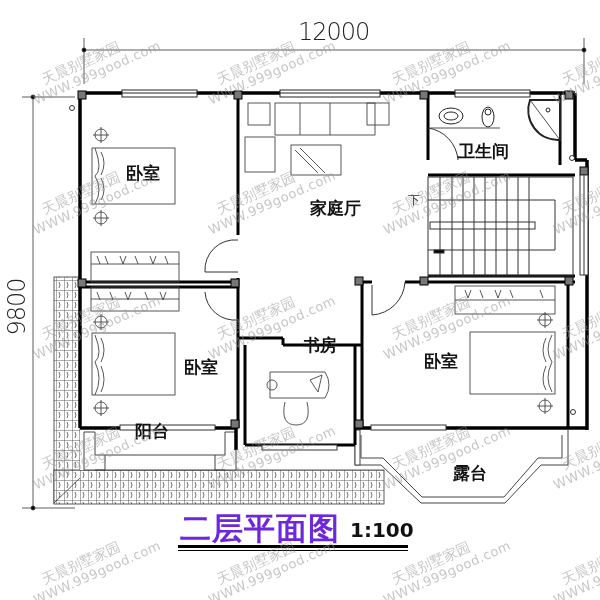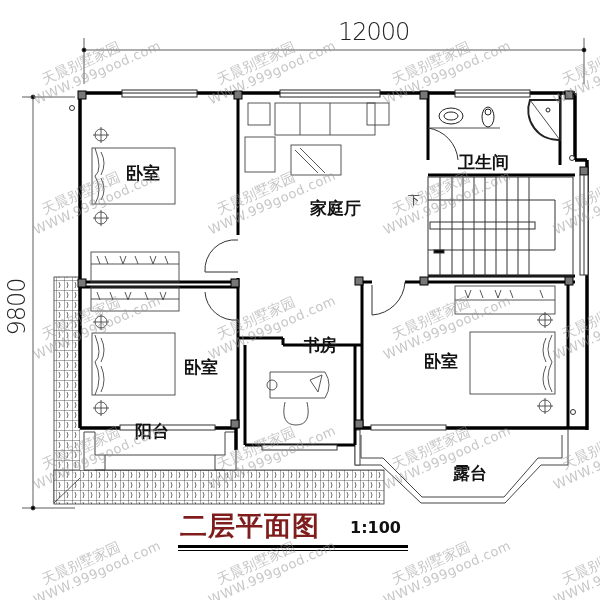--- a/index.html
+++ b/index.html
@@ -3,23 +3,23 @@
 <meta charset="utf-8">
 <style>
   html, body { margin: 0; padding: 0; background: #ffffff; }
   body { width: 600px; height: 600px; position: relative; overflow: hidden;
          font-family: "DejaVu Sans", "Liberation Sans", sans-serif; }
   #plan { position: absolute; left: 0; top: 0; }
   .room-label { position: absolute; font-weight: bold; color: #111; font-size: 17px;
                 font-family: "DejaVu Sans", sans-serif; white-space: nowrap; }
   .dim-label { position: absolute; color: #222; font-family: "DejaVu Sans", sans-serif;
                font-weight: 300; }
-  .title { position: absolute; left: 180px; top: 508px; font-size: 27px; font-weight: bold;
-           color: #7f1d1d; font-family: "DejaVu Sans", sans-serif; letter-spacing: 1px; }
-  .scale { position: absolute; left: 350px; top: 518px; font-size: 16px; font-weight: bold;
+  .title { position: absolute; left: 180px; top: 508px; font-size: 31px; font-weight: bold;
+           color: #6d28d9; font-family: "DejaVu Sans", sans-serif; letter-spacing: 1px; }
+  .scale { position: absolute; left: 350px; top: 518px; font-size: 20px; font-weight: bold;
            color: #111; font-family: "DejaVu Sans", sans-serif; }
   .watermark { position: absolute; color: rgba(150,150,150,0.55); font-size: 13px;
                transform: rotate(-24deg); transform-origin: left top; line-height: 15px;
                pointer-events: none; font-family: "DejaVu Sans", sans-serif; white-space: nowrap; }
   .watermark .wm1 { display: block; padding-left: 16px; font-size: 14px; }
   .watermark .wm2 { display: block; font-size: 13px; letter-spacing: 0.5px; }
 </style>
 </head>
 <body>
 
@@ -231,26 +231,26 @@
   <g stroke="#333" stroke-width="1" fill="#fff">
     <circle cx="72" cy="108" r="2.5"></circle>
     <circle cx="572" cy="158" r="2.5"></circle>
     <circle cx="573" cy="412" r="2.5"></circle>
     <rect x="120" y="425" width="95" height="5"></rect>
     <rect x="371" y="425" width="75" height="5"></rect>
     <rect x="262" y="445" width="75" height="5"></rect>
   </g>
 </svg>
 
-<div class="dim-label" style="left:298px; top:18px; font-size:24px; letter-spacing:-1px;margin-left:40px;">12000</div>
+<div class="dim-label" style="left:298px; top:18px; font-size:24px; letter-spacing:-1px;">12000</div>
 <div class="dim-label" style="left:-12px; top:293px; font-size:24px; transform:rotate(-90deg); letter-spacing:-1px;">9800</div>
 
 <div class="room-label" style="left:126px; top:162px;">卧室</div>
 <div class="room-label" style="left:310px; top:197px;">家庭厅</div>
-<div class="room-label" style="left:458px; top:151px;text-align:center;">卫生间</div>
+<div class="room-label" style="left:458px; top:140px;text-align:center;">卫生间</div>
 <div class="room-label" style="left:184px; top:356px;">卧室</div>
 <div class="room-label" style="left:303px; top:334px;">书房</div>
 <div class="room-label" style="left:424px; top:350px;">卧室</div>
 <div class="room-label" style="left:135px; top:420px;">阳台</div>
 <div class="room-label" style="left:453px; top:462px;">露台</div>
 <div class="dim-label" style="left:408px; top:192px; font-size:12px;">下</div>
 
 <div class="title">二层平面图</div>
 <div class="scale">1:100</div>
 <div style="position:absolute; left:178px; top:545px; width:230px; height:3px; background:#000;"></div>

